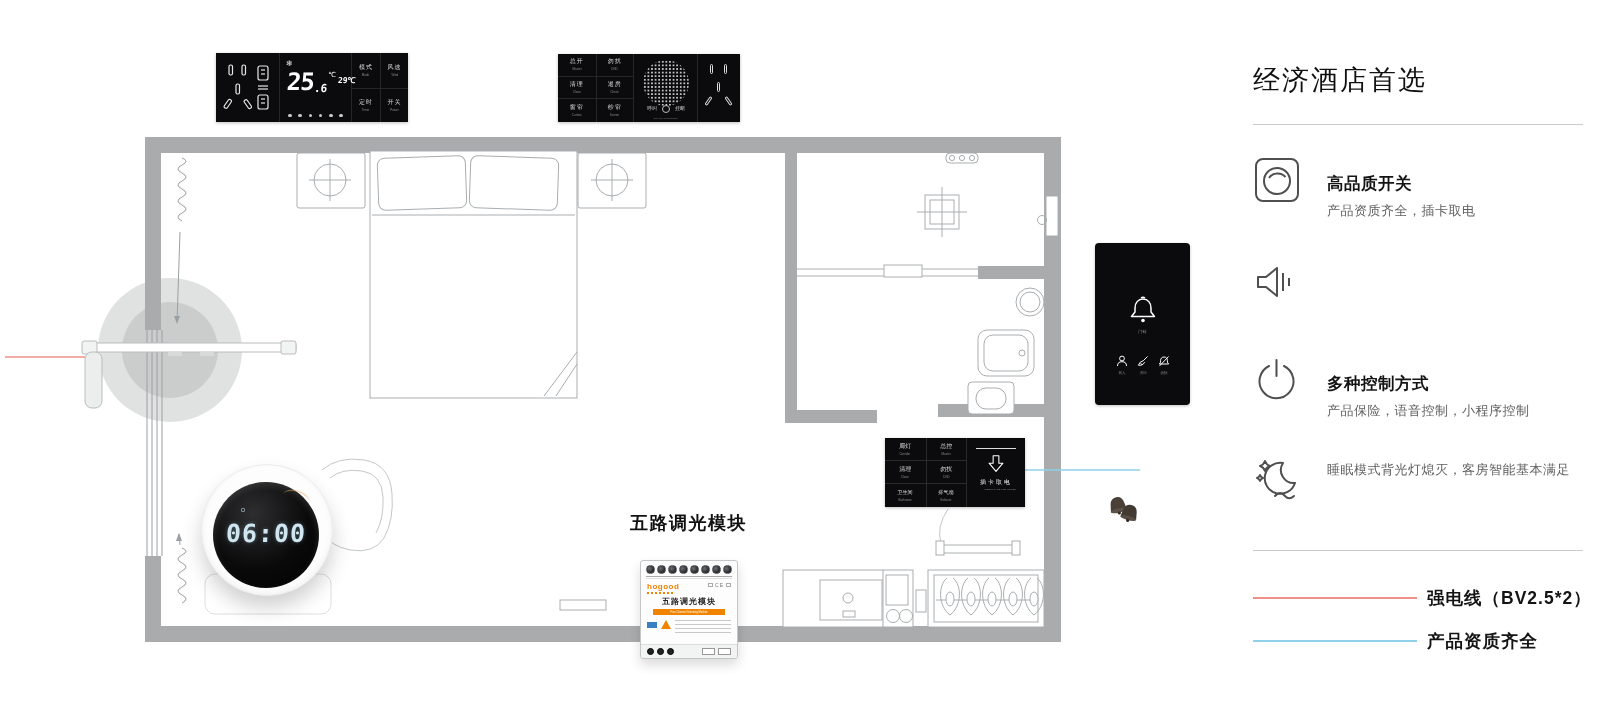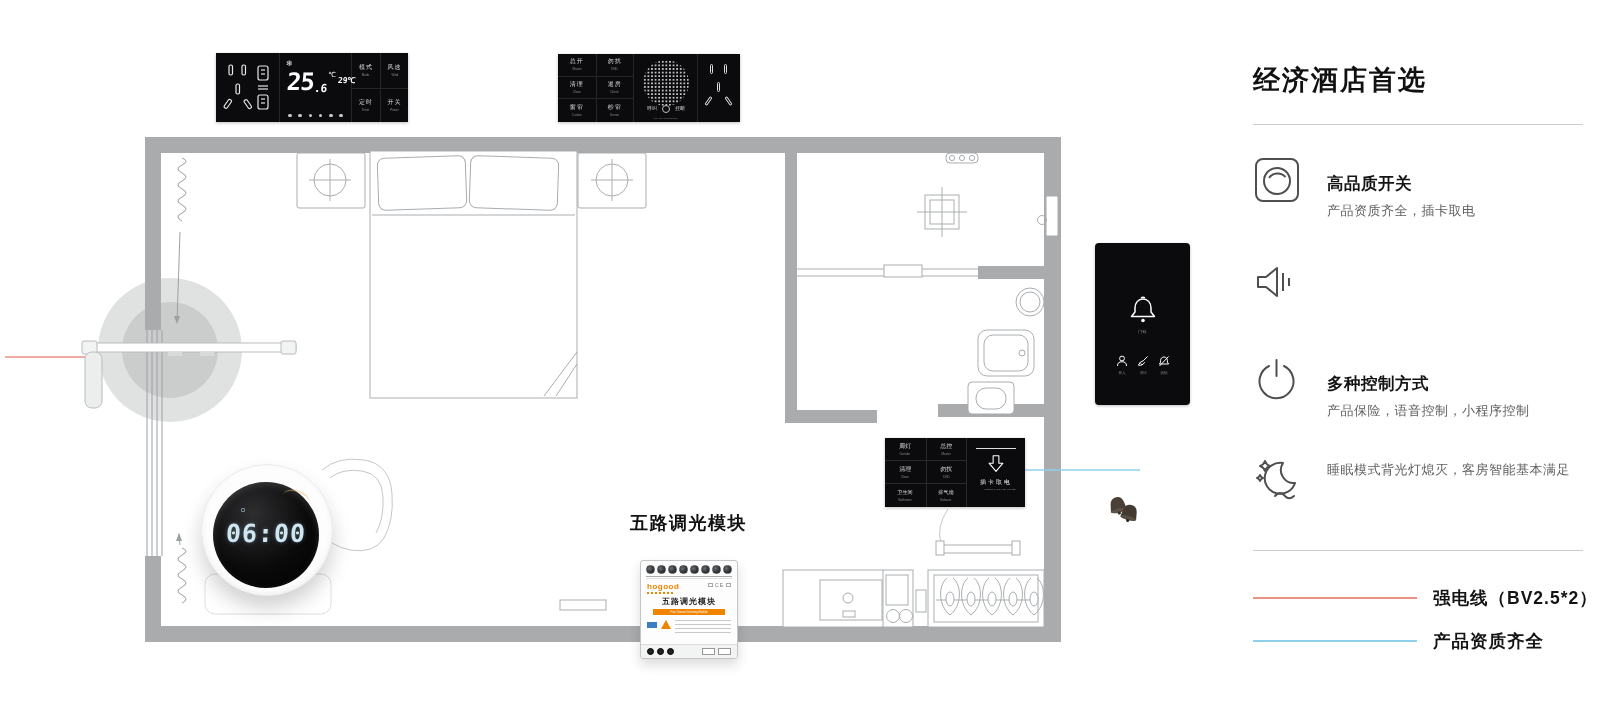--- a/index.html
+++ b/index.html
@@ -92,27 +92,27 @@
   .m-warn{width:0;height:0;border-left:5px solid transparent;border-right:5px solid transparent;
     border-bottom:9px solid #f08300;margin-top:1px;flex:none}
   .m-lines{flex:1;display:flex;flex-direction:column;gap:2.5px;margin-top:1px}
   .m-lines i{height:1.5px;background:#c9c9c9}
   .m-bottom{position:absolute;bottom:0;left:0;right:0;height:14px;border-top:1px solid #ddd;
     display:flex;align-items:center;gap:3px;padding:0 6px;background:#f2f3f3}
   .bterm{width:7px;height:7px;border-radius:50%;background:#222;border:1px solid #000;flex:none}
   .m-box{width:13px;height:7px;border:1px solid #999;background:#fff;flex:none}
   .m-box.first{margin-left:auto}
   
-  .sb-title{left:1253px;top:62px;font-size:27px;font-weight:bold;color:#111;letter-spacing:2px}
+  .sb-title{left:1253px;top:62px;font-size:27px;font-weight:normal;color:#111;letter-spacing:2px}
   .sb-div{left:1253px;width:330px;height:1px;background:#ccc}
   .feature{left:1253px;width:345px;display:flex;gap:26px;align-items:flex-start}
   .f-icon{width:48px;height:48px;flex:none}
   .f-title{font-size:16.5px;font-weight:bold;color:#141414;letter-spacing:.5px;margin-top:17px}
   .f-sub{font-size:13px;color:#5f5f5f;margin-top:7px;letter-spacing:.5px}
-  .legend-row{left:1253px;display:flex;align-items:center;gap:16px;width:345px}
+  .legend-row{left:1253px;display:flex;align-items:center;gap:10px;width:345px}
   .leg-line{width:164px;height:2px;flex:none}
   .leg-label{font-size:17.5px;font-weight:600;color:#141414;letter-spacing:1px}
 </style>
 </head>
 <body>
 
 <svg class="abs" style="left:0;top:0" width="1180" height="720" viewBox="0 0 1180 720">
 
   <g>
     <circle cx="170" cy="350" r="72" fill="#e0e1e1"></circle>

